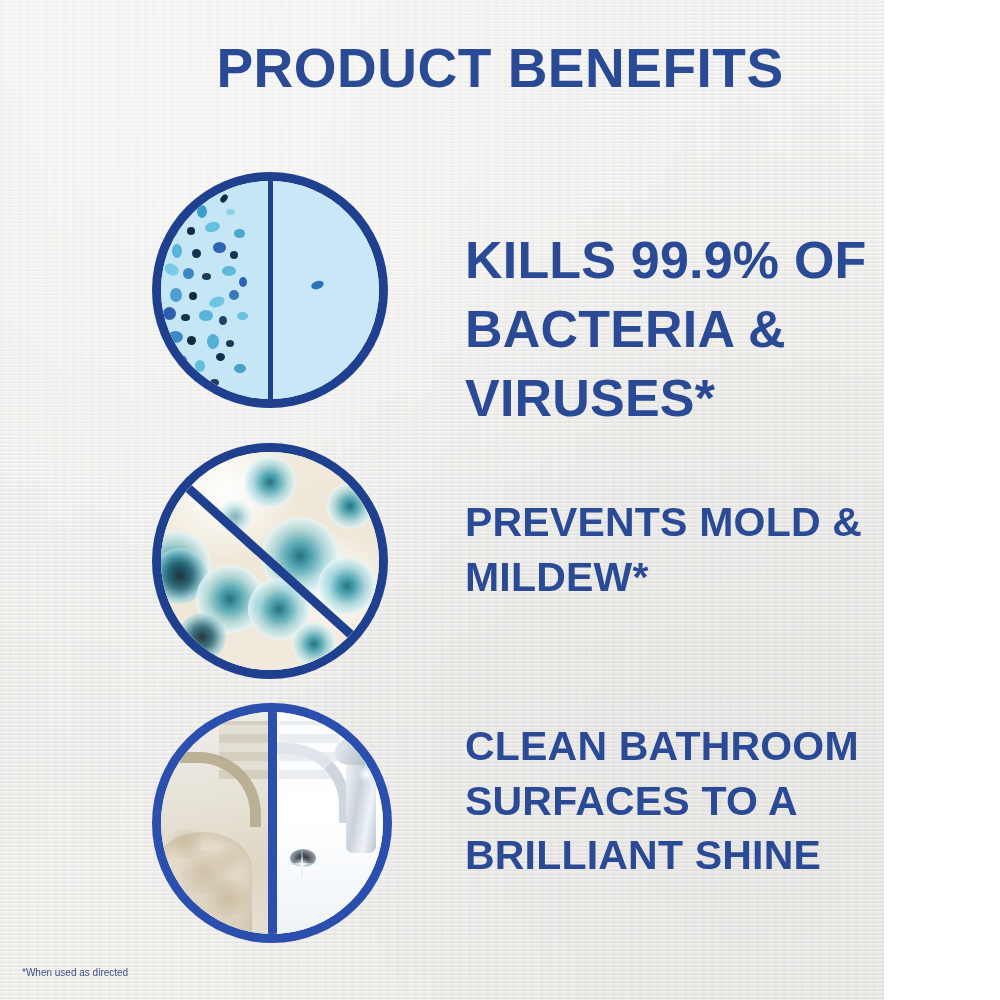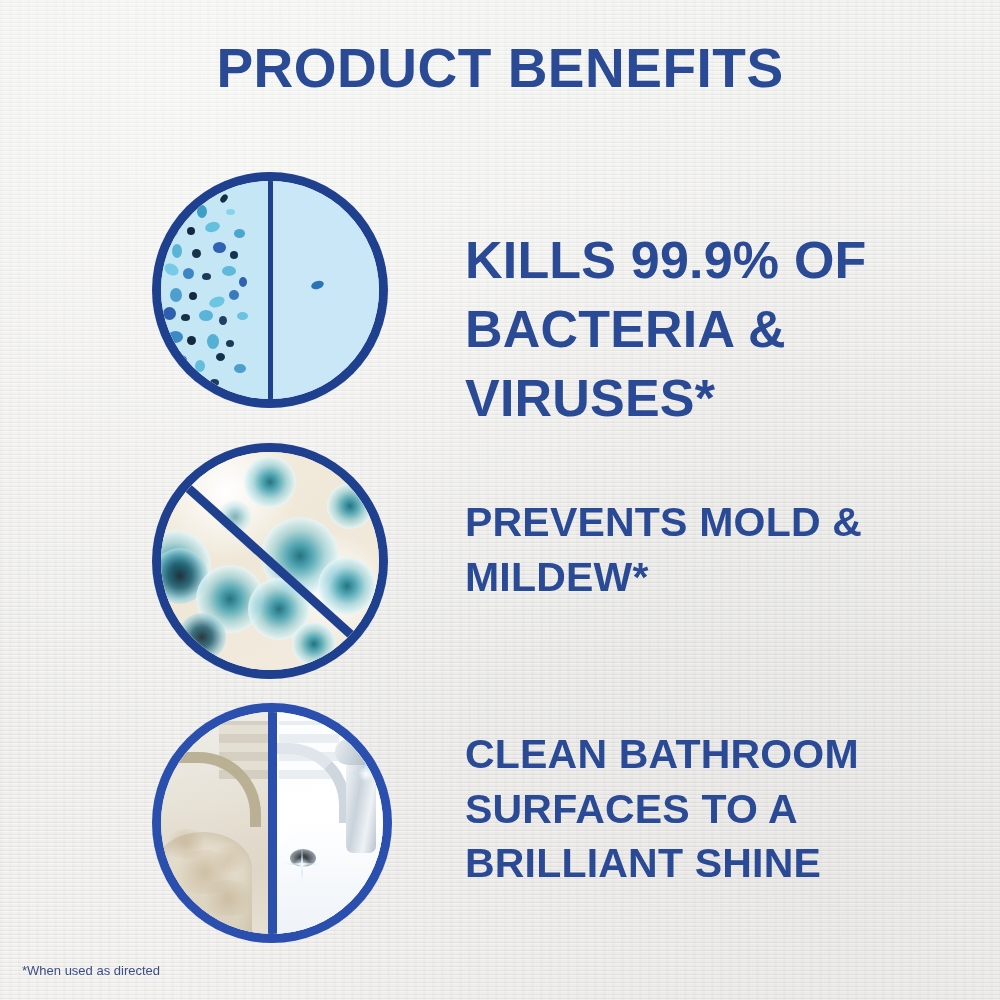--- a/index.html
+++ b/index.html
@@ -6,21 +6,21 @@
 
   html, body {
     width:1000px; height:1000px;
     font-family:"Liberation Sans", sans-serif;
     overflow:hidden;
   }
 
   
   #poster {
     position:relative;
-    width:1000px; height:1000px;
+    width:884px; height:1000px;
     background:
       repeating-linear-gradient(0deg,
         rgba(255,255,255,0.55) 0px,
         rgba(255,255,255,0.55) 1px,
         rgba(0,0,0,0.018) 1px,
         rgba(0,0,0,0.018) 2px,
         rgba(255,255,255,0.30) 2px,
         rgba(255,255,255,0.30) 4px),
       repeating-linear-gradient(90deg,
         rgba(0,0,0,0.012) 0px,
@@ -210,27 +210,27 @@
     position:absolute;
     left:465px;
     width:520px;
     color:#2a4a96;
     font-weight:700;
     line-height:1.33;
     letter-spacing:0.2px;
   }
   #cap-1 { top:54px;  font-size:52px; }
   #cap-2 { top:52px;  font-size:41px; }
-  #cap-3 { top:24px;  font-size:41px; }
+  #cap-3 { top:16px;  font-size:41px; }
 
   
   .footnote {
     position:absolute;
     left:22px; bottom:22px;
-    font-size:13px;
+    font-size:10px;
     color:#3a4f84;
     z-index:5;
     text-align:center;
   }
 </style>
 </head>
 <body>
 
 <div id="poster">
 

